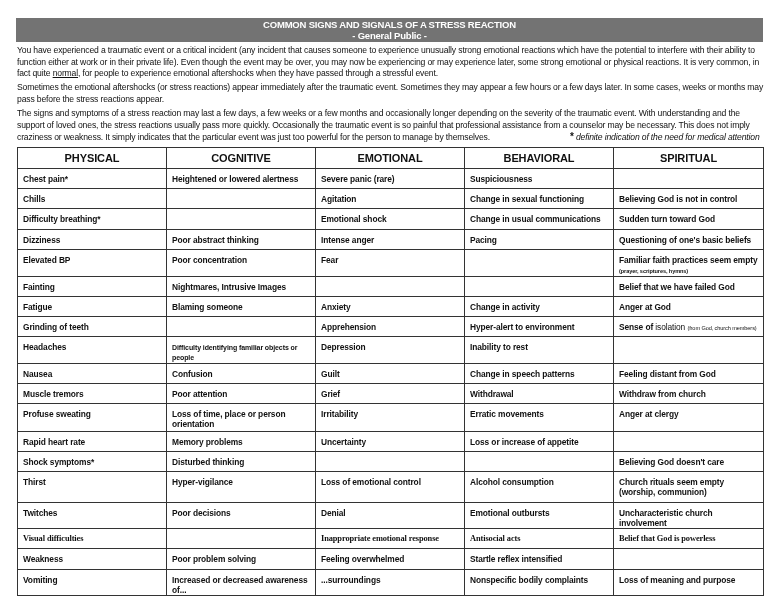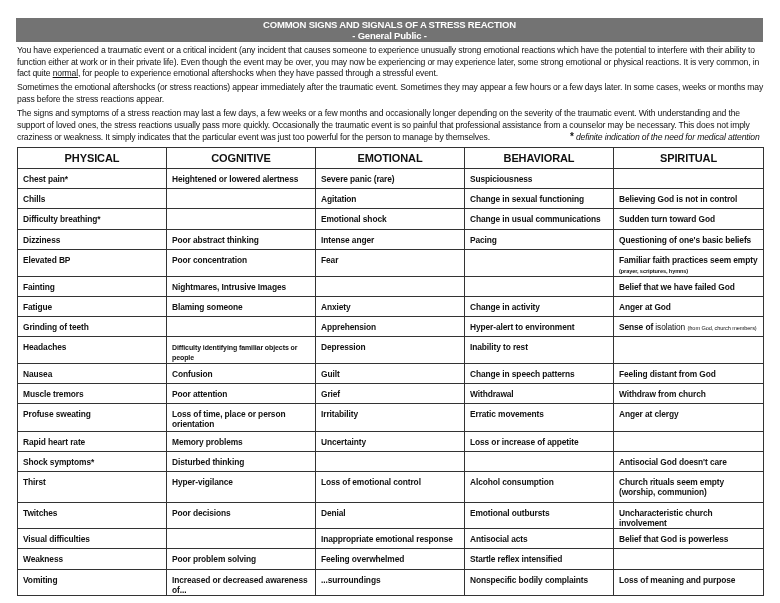--- a/index.html
+++ b/index.html
@@ -168,37 +168,37 @@
         <td><span>Memory problems</span></td>
         <td><span>Uncertainty</span></td>
         <td><span>Loss or increase of appetite</span></td>
         <td><span></span></td>
       </tr>
       <tr style="height: 20px;">
         <td><span>Shock symptoms*</span></td>
         <td><span>Disturbed thinking</span></td>
         <td><span></span></td>
         <td><span></span></td>
-        <td><span>Antisocial God doesn't care</span></td>
+        <td><span>Believing God doesn't care</span></td>
       </tr>
       <tr style="height: 31px;">
         <td><span>Thirst</span></td>
         <td><span>Hyper-vigilance</span></td>
         <td><span>Loss of emotional control</span></td>
         <td><span>Alcohol consumption</span></td>
         <td><span>Church rituals seem empty (worship, communion)</span></td>
       </tr>
       <tr style="height: 20px;">
         <td><span>Twitches</span></td>
         <td><span>Poor decisions</span></td>
         <td><span>Denial</span></td>
         <td><span>Emotional outbursts</span></td>
         <td><span>Uncharacteristic church involvement</span></td>
       </tr>
-      <tr style="height: 20px;">
+      <tr style="height: 20px; font-family: Liberation Serif, serif;">
         <td><span>Visual difficulties</span></td>
         <td><span></span></td>
         <td><span>Inappropriate emotional response</span></td>
         <td><span>Antisocial acts</span></td>
         <td><span>Belief that God is powerless</span></td>
       </tr>
       <tr style="height: 21px;">
         <td><span>Weakness</span></td>
         <td><span>Poor problem solving</span></td>
         <td><span>Feeling overwhelmed</span></td>

